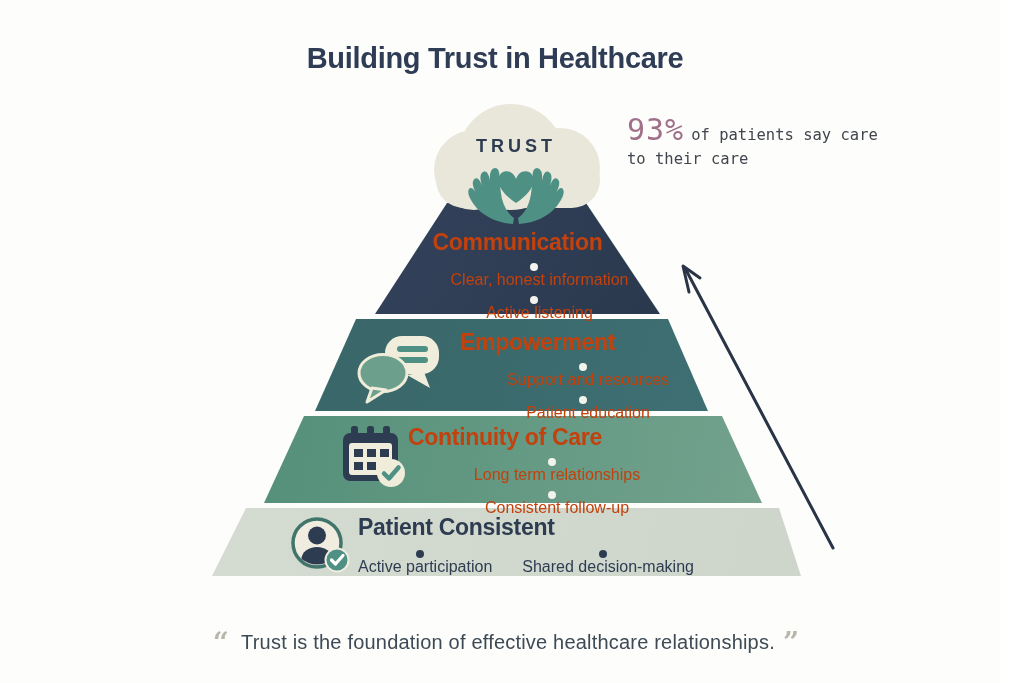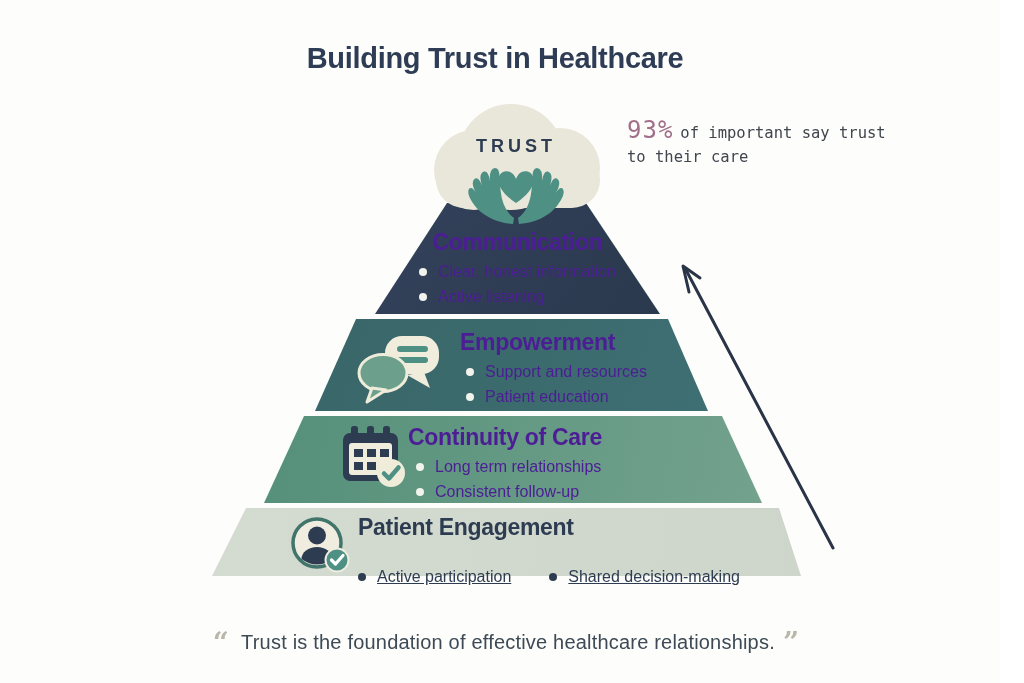--- a/index.html
+++ b/index.html
@@ -41,40 +41,40 @@
     left:264px; top:416px; width:498px; height:87px;
     background:linear-gradient(100deg,#55907A 0%,#73A28D 100%);
     clip-path:polygon(40px 0, 458px 0, 498px 87px, 0 87px);
   }
   .lv4 {
     left:212px; top:508px; width:589px; height:68px;
     background:linear-gradient(100deg,#D4DBD1 0%,#CED5CB 100%);
     clip-path:polygon(34px 0, 567px 0, 589px 68px, 0 68px);
   }
   
-  .lvl-text { position:absolute; color:#4c1d95; }
+  .lvl-text { position:absolute; color:#c2410c; }
   .lvl-title { font-size:23px; font-weight:bold; letter-spacing:-0.3px; }
-  .bullet { display:flex; align-items:center; font-size:16px; margin-top:7px; }
+  .bullet { display:flex; align-items:center; font-size:16px; margin-top:7px;flex-direction:column; }
   .dot { width:8px; height:8px; border-radius:50%; background:#F2F3ED; margin-right:11px; flex:none; }
   .t1 { left:375px; top:229px; width:285px; text-align:center; }
   .t1 .bullets { text-align:left; margin-left:44px; margin-top:4px; }
   .t2 { left:448px; top:329px; width:250px;margin-left:12px; }
   .t2 .bullets { margin-left:6px; margin-top:3px; }
   .t3 { left:408px; top:424px; width:290px; }
   .t3 .bullets { margin-left:8px; margin-top:3px; }
   .t4 { left:358px; top:514px; width:400px; color:#2E3C52; }
   .t4 .dot { background:#2E3C52; }
-  .t4 .bullets { display:flex; gap:38px; margin-top:20px;text-decoration:underline; }
+  .t4 .bullets { display:flex; gap:30px; margin-top:2px; }
   
   .stat {
     position:absolute; left:627px; top:118px; width:290px;
     font-family:"DejaVu Sans Mono", monospace;
     font-size:15.5px; line-height:24px; color:#41454E;
   }
-  .stat .pct { font-size:24px; color:#A0708A; letter-spacing:1px; margin-right:7px; }
+  .stat .pct { font-size:30px; color:#A0708A; letter-spacing:1px; margin-right:7px; }
   
   .quote {
     position:absolute; left:0; top:623px; width:1012px; text-align:center;
     font-size:20px; color:#3D4A55; letter-spacing:0.2px;
   }
   .qmark {
     font-family:"DejaVu Serif", serif; font-weight:bold;
     font-size:28px; color:#B9B7AA; position:relative; top:3px;
   }
   .qmark.open { margin-right:12px; }
@@ -105,21 +105,21 @@
   <div class="cloud-part cloud-base"></div>
   <div class="trust-label">TRUST</div>
 
   <svg class="icon-abs" style="left:462px; top:163px;" width="108" height="62" viewBox="0 0 108 62">
     <path d="M54 40 C41 31 34.5 22 37 13.5 C39 7.5 47.5 6.5 51.5 11.5 C52.7 13 53.6 14.7 54 16 C54.4 14.7 55.3 13 56.5 11.5 C60.5 6.5 69 7.5 71 13.5 C73.5 22 67 31 54 40 Z" fill="#4E9184"></path>
     <path d="M51 61 C35 60 21 53 13 43 Q4 31 7 26 Q10 23 14 30 Q8 19 13 15.5 Q17 13.5 20 23 Q16 10.5 22 8.5 Q26.5 7.5 28 18 Q27 5.5 33 5 Q38 5 37.5 16 L38.5 27 Q40.5 47 52 55 Z" fill="#4E9184"></path>
     <path d="M57 61 C73 60 87 53 95 43 Q104 31 101 26 Q98 23 94 30 Q100 19 95 15.5 Q91 13.5 88 23 Q92 10.5 86 8.5 Q81.5 7.5 80 18 Q81 5.5 75 5 Q70 5 70.5 16 L69.5 27 Q67.5 47 56 55 Z" fill="#4E9184"></path>
   </svg>
 
   <div class="stat">
-    <div><span class="pct">93%</span><span>of important say trust</span></div>
+    <div><span class="pct">93%</span><span>of patients say care</span></div>
     <div>to their care</div>
   </div>
 
   <div class="lvl-text t1">
     <div class="lvl-title">Communication</div>
     <div class="bullets">
       <div class="bullet">
           <span class="dot"></span>
           <span>Clear, honest information</span>
         </div>
@@ -181,21 +181,21 @@
   </div>
 
   <svg class="icon-abs" style="left:290px; top:516px;" width="64" height="58" viewBox="0 0 64 58">
     <circle cx="27" cy="27" r="24" fill="#F0EDE0" stroke="#41746B" stroke-width="3.5"></circle>
     <circle cx="27" cy="19.5" r="9" fill="#2E3C52"></circle>
     <path d="M11.5 43 A15.5 12 0 0 1 42.5 43 Q35 48.5 27 48.5 Q19 48.5 11.5 43 Z" fill="#2E3C52"></path>
     <circle cx="47" cy="44" r="11.5" fill="#4E9184" stroke="#EFEDE0" stroke-width="2"></circle>
     <path d="M41.5 44 L45.5 48 L53 39.5" stroke="#FFFFFF" stroke-width="3.2" fill="none" stroke-linecap="round" stroke-linejoin="round"></path>
   </svg>
   <div class="lvl-text t4">
-    <div class="lvl-title">Patient Engagement</div>
+    <div class="lvl-title">Patient Consistent</div>
     <div class="bullets">
       <div class="bullet">
           <span class="dot"></span>
           <span>Active participation</span>
         </div>
       <div class="bullet">
           <span class="dot"></span>
           <span>Shared decision-making</span>
         </div>
     </div>

